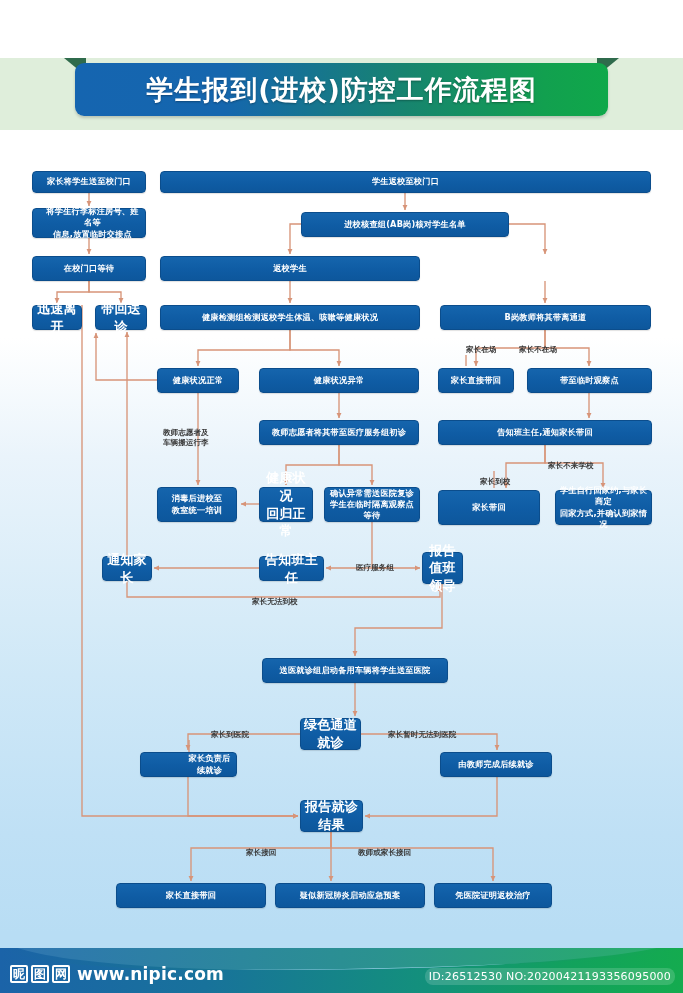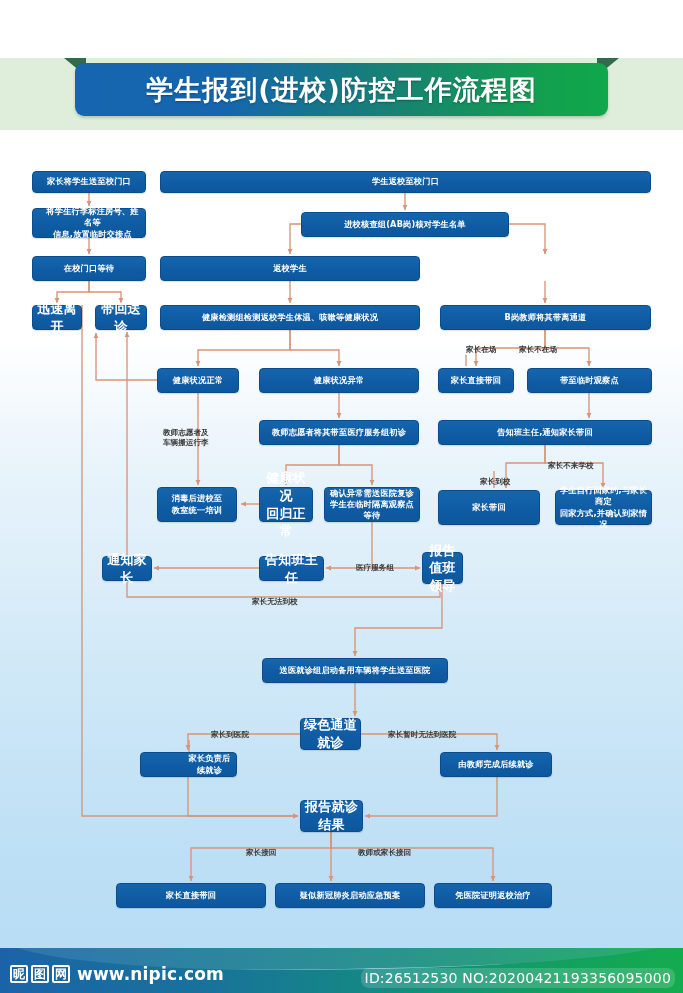--- a/index.html
+++ b/index.html
@@ -64,21 +64,21 @@
     position:absolute;left:10px;top:16px;display:flex;align-items:center;gap:3px;z-index:4;
   }
   #brandmark .gl{
     display:inline-block;border:2px solid #fff;color:#fff;font-size:12px;
     line-height:14px;padding:0 1px;font-weight:bold;border-radius:2px;
   }
   #brandtext{color:#ffffff;font-size:17px;font-weight:bold;margin-left:4px;letter-spacing:.2px;}
   #idtag{
     position:absolute;right:8px;top:20px;z-index:4;
     background:rgba(255,255,255,.16);
-    color:#ffffff;font-size:14px;padding:2px 4px;letter-spacing:.2px;border-radius:8px;
+    color:#ffffff;font-size:11px;padding:2px 4px;letter-spacing:.2px;border-radius:8px;
   }
 
   
   #canvas{position:absolute;left:0;top:0;width:683px;height:948px;}
   #wires{position:absolute;left:0;top:0;width:683px;height:948px;}
 
   .node{
     position:absolute;
     background:linear-gradient(180deg,#1565ad 0%,#0f5ca4 55%,#0d579c 100%);
     border:1px solid #0b4d8c;

